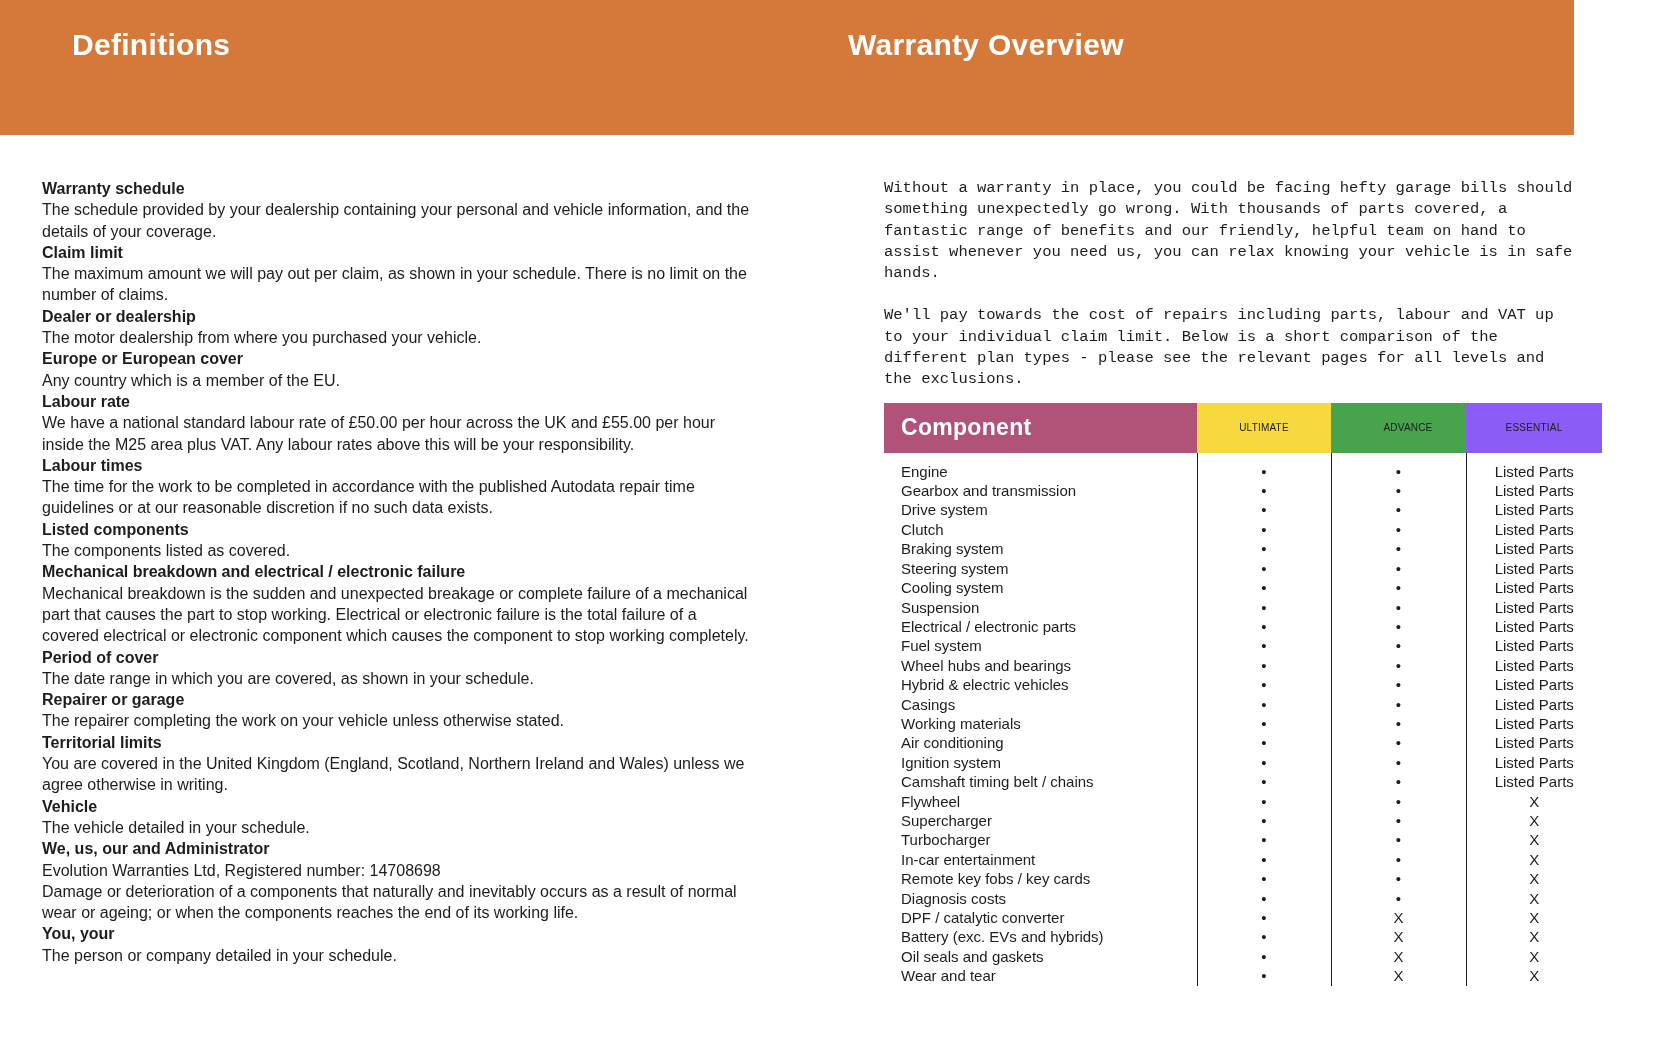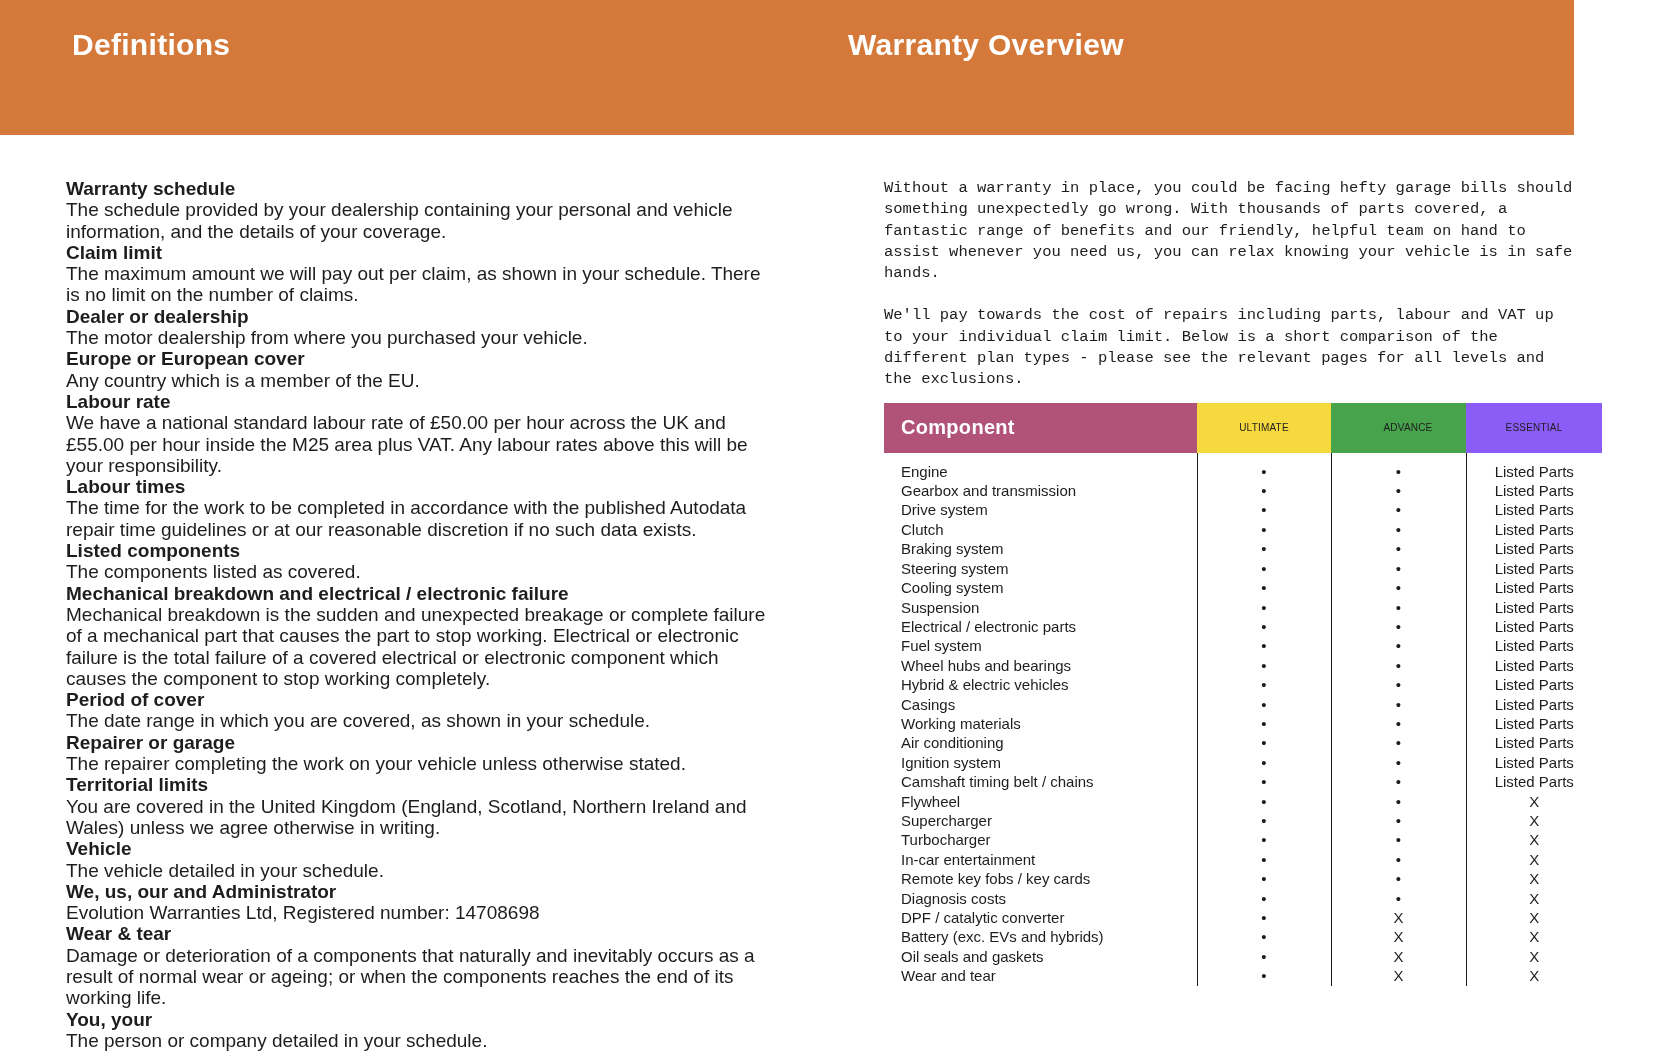--- a/index.html
+++ b/index.html
@@ -9,35 +9,35 @@
   }
   
   .banner { position:absolute; top:0; left:0; width:1574px; height:135px; background:#d5793b; }
   .banner-title { position:absolute; top:28px; margin:0; color:#ffffff; font-size:30px; font-weight:700; letter-spacing:.3px; }
   .title-left  { left:72px; }
   .title-right { left:848px; }
 
   
   .col-left {
     position:absolute; left:42px; top:178px; width:710px;
-    font-size:19px; line-height:21.3px;margin-left:24px;
+    font-size:16px; line-height:21.3px;
   }
   .definition-item .term { font-weight:700; }
   .definition-item .def  { font-weight:400; }
 
   
   .col-right { position:absolute; left:884px; top:178px; width:720px; font-size:15.5px; line-height:21.3px; }
   .intro-p { margin:0 12px 21px 0; width:690px;font-family:Liberation Mono, monospace; }
   .intro-p:last-of-type { margin-bottom:12px; }
 
   
   table.compare { border-collapse:collapse; table-layout:fixed; width:718px; margin-top:5px; }
   th.comp-h {
     background:#b15278; color:#ffffff; text-align:left; vertical-align:middle;
-    font-size:20px; font-weight:700; padding:0 0 0 17px; height:48px; letter-spacing:.3px;
+    font-size:23px; font-weight:700; padding:0 0 0 17px; height:48px; letter-spacing:.3px;
   }
   th.plan-h {
     font-size:10px; font-weight:400; color:#1d1d1d; text-align:center;
     vertical-align:middle; height:48px; letter-spacing:.2px;
   }
   tbody td { font-size:15px; line-height:19.4px; padding:0; white-space:nowrap; }
   tbody td.comp { text-align:left; padding-left:17px; }
   tbody td.val  { text-align:center; border-left:1.6px solid #1d1d1d; }
   tbody tr:first-child td { padding-top:9px; }
 </style>
@@ -99,21 +99,20 @@
         </div>
         <div class="definition-item">
           <div class="term">Vehicle</div>
           <div class="def">The vehicle detailed in your schedule.</div>
         </div>
         <div class="definition-item">
           <div class="term">We, us, our and Administrator</div>
           <div class="def">Evolution Warranties Ltd, Registered number: 14708698</div>
         </div>
         <div class="definition-item">
-          <div class="term">Wear &amp; tear</div>
           <div class="def">Damage or deterioration of a components that naturally and inevitably occurs as a result of normal wear or ageing; or when the components reaches the end of its working life.</div>
         </div>
         <div class="definition-item">
           <div class="term">You, your</div>
           <div class="def">The person or company detailed in your schedule.</div>
         </div>
       </div>
   </section>
 
   <section class="col-right">

